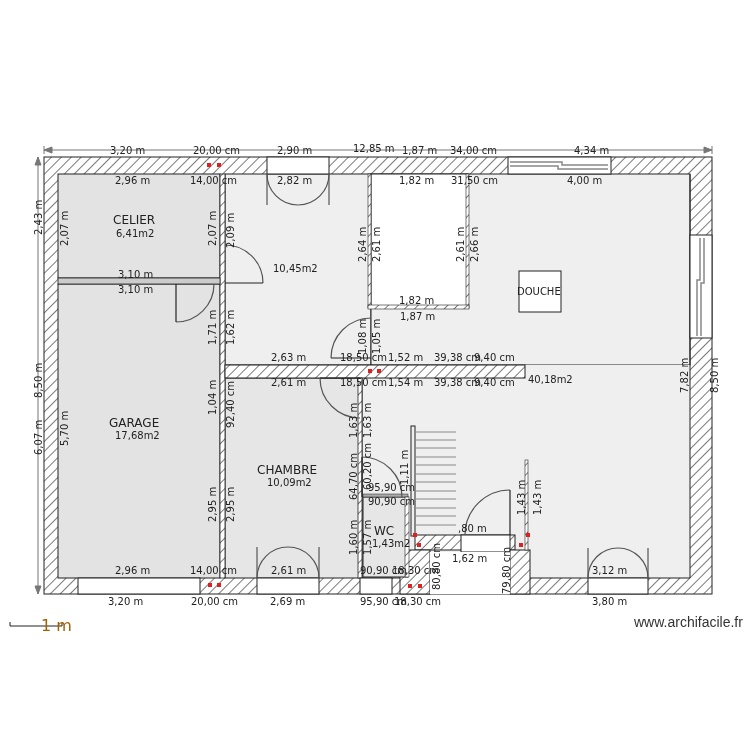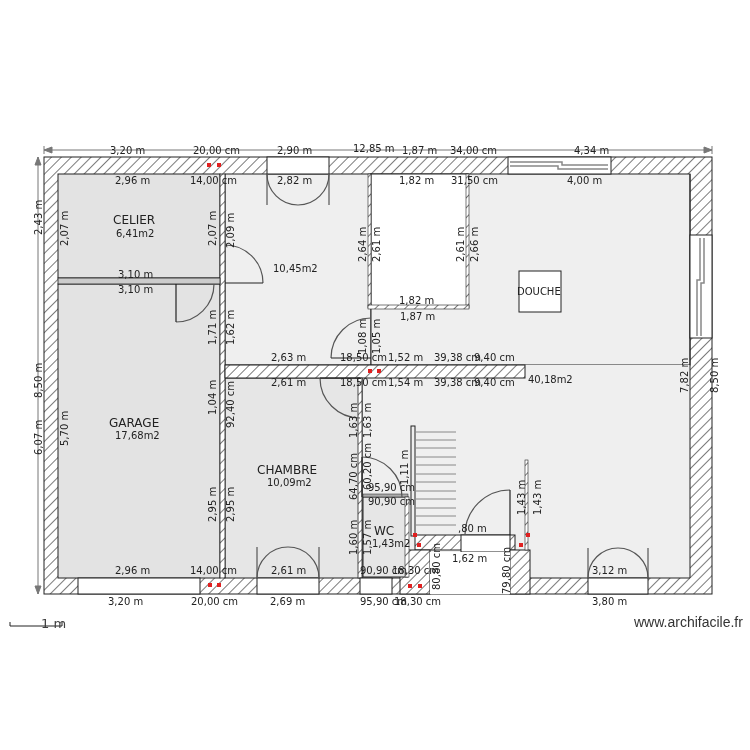--- a/index.html
+++ b/index.html
@@ -1,21 +1,21 @@
 <!DOCTYPE html>
 <html><head>
 <meta charset="utf-8">
 <style>
   html, body { margin:0; padding:0; background:#ffffff; }
   body { width:750px; height:750px; position:relative; overflow:hidden; font-family:"DejaVu Sans", sans-serif; }
   svg { position:absolute; left:0; top:0; }
   .dim { font-size:10px; fill:#222; font-family:"DejaVu Sans", sans-serif; }
   .room-name { font-size:12px; fill:#222; font-family:"DejaVu Sans", sans-serif; }
   .area { font-size:10px; fill:#222; font-family:"DejaVu Sans", sans-serif; }
-  .scale-label { position:absolute; left:41px; top:616px; font-size:13px; color:#404040; }
+  .scale-label { position:absolute; left:41px; top:616px; font-size:16px; color:#a16207; }
   .site { position:absolute; left:634px; top:614px; font-size:14px; color:#333; font-family:"Liberation Sans", sans-serif; }
 </style>
 </head>
 <body>
 
 <svg width="750" height="750" viewBox="0 0 750 750">
   <defs>
     <pattern id="hatch" patternUnits="userSpaceOnUse" width="7" height="7" patternTransform="rotate(45)">
       <rect width="7" height="7" fill="#ffffff"></rect>
       <line x1="0" y1="0" x2="0" y2="7" stroke="#333" stroke-width="1.3"></line>

